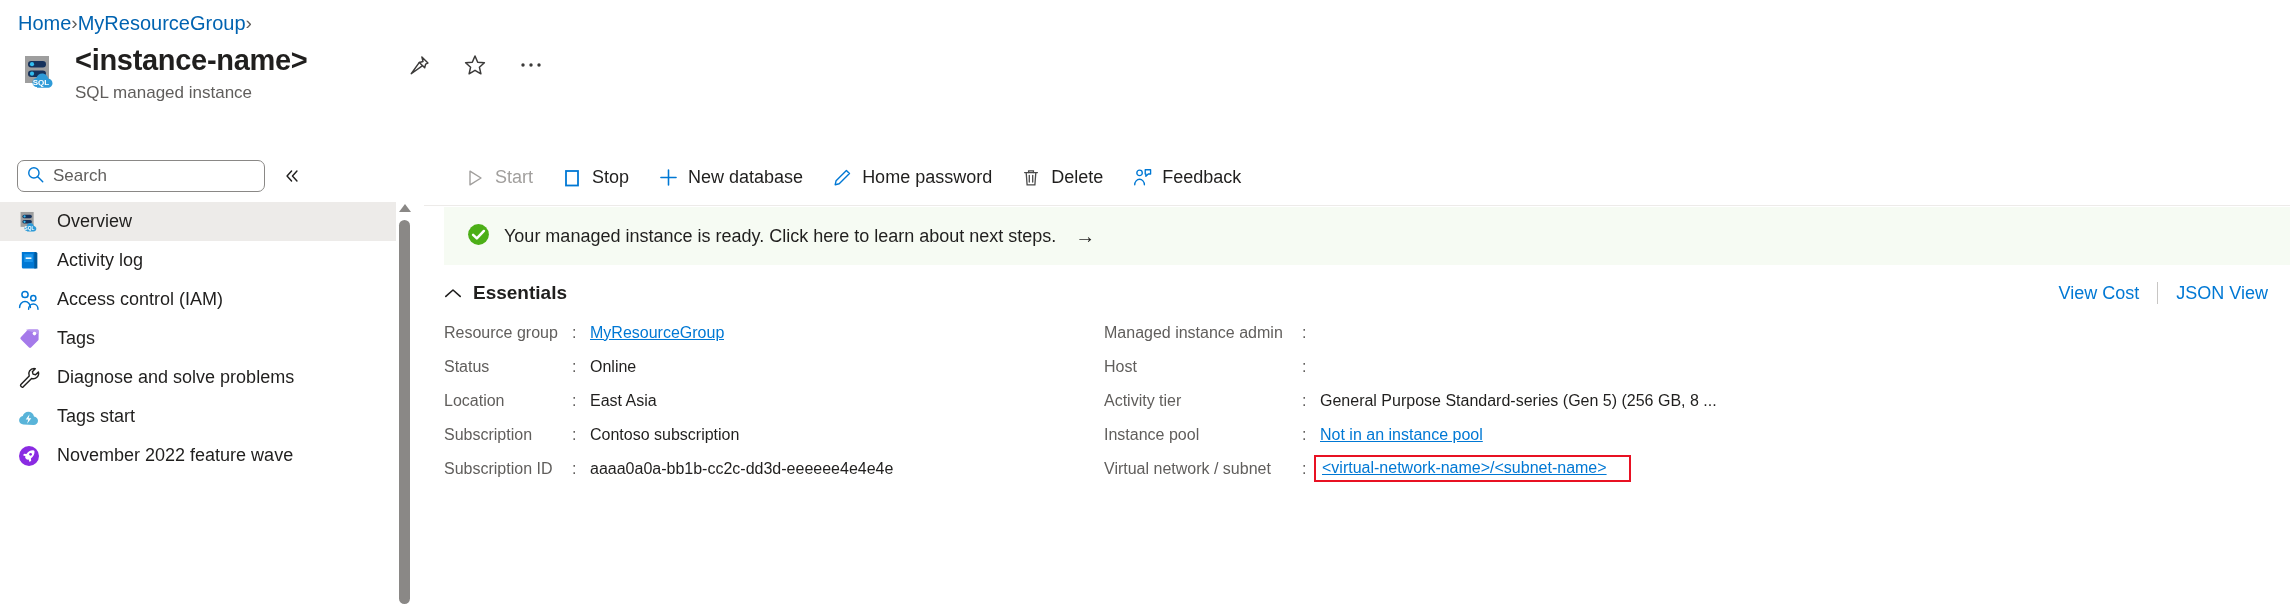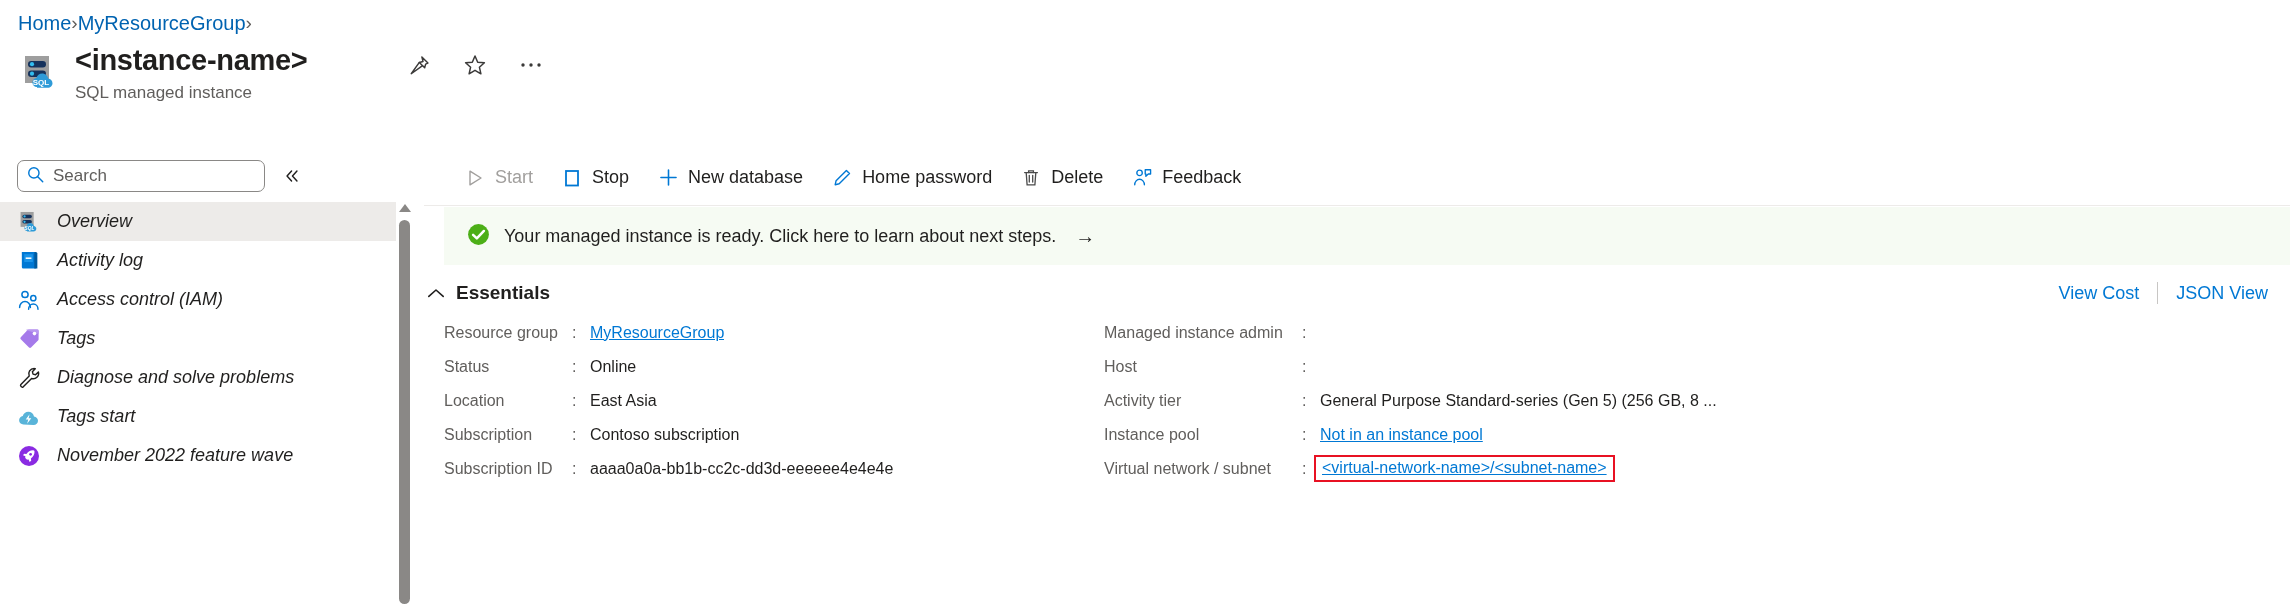--- a/index.html
+++ b/index.html
@@ -131,21 +131,20 @@
     color: #201f1e;
     font-size: 19px;
     cursor: pointer;
   }
 
   .nav-list {
     position: absolute;
     left: 0;
     top: 52px;
     width: 396px;
-    font-style: italic;
   }
   .nav-item {
     height: 39px;
     display: flex;
     align-items: center;
     padding-left: 16px;
     gap: 15px;
     cursor: pointer;
     font-size: 18px;
     color: #201f1e;
@@ -250,21 +249,21 @@
   }
   .banner-arrow {
     font-size: 20px;
     color: #201f1e;
     margin-left: 6px;
   }
 
   
   .ess-head {
     position: absolute;
-    left: 3px;
+    left: 20px;
     top: 126px;
     right: 22px;
     height: 34px;
     display: flex;
     align-items: center;
   }
   .ess-toggle {
     display: flex;
     align-items: center;
     gap: 11px;
@@ -329,21 +328,21 @@
     overflow: hidden;
     text-overflow: ellipsis;
   }
   .prop-val.link {
     color: #0078d4;
     text-decoration: underline;
     cursor: pointer;
   }
   .prop-val.highlight {
     border: 2px solid #e81123;
-    padding: 2px 6px 3px 6px;
+    padding: 2px 22px 3px 6px;
     margin-left: -6px;
     margin-top: -1px;
     display: inline-block;
     line-height: 1.15;
   }
 </style>
 </head>
 <body>
 
 <div class="breadcrumb">

